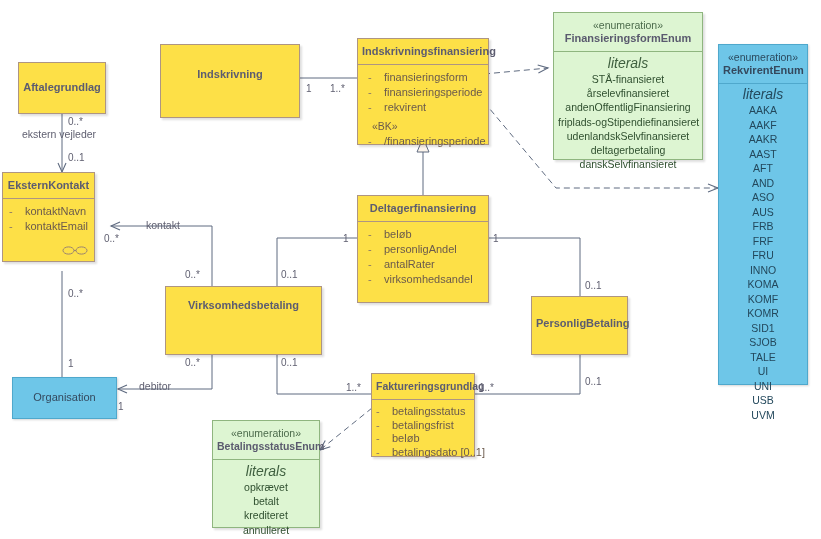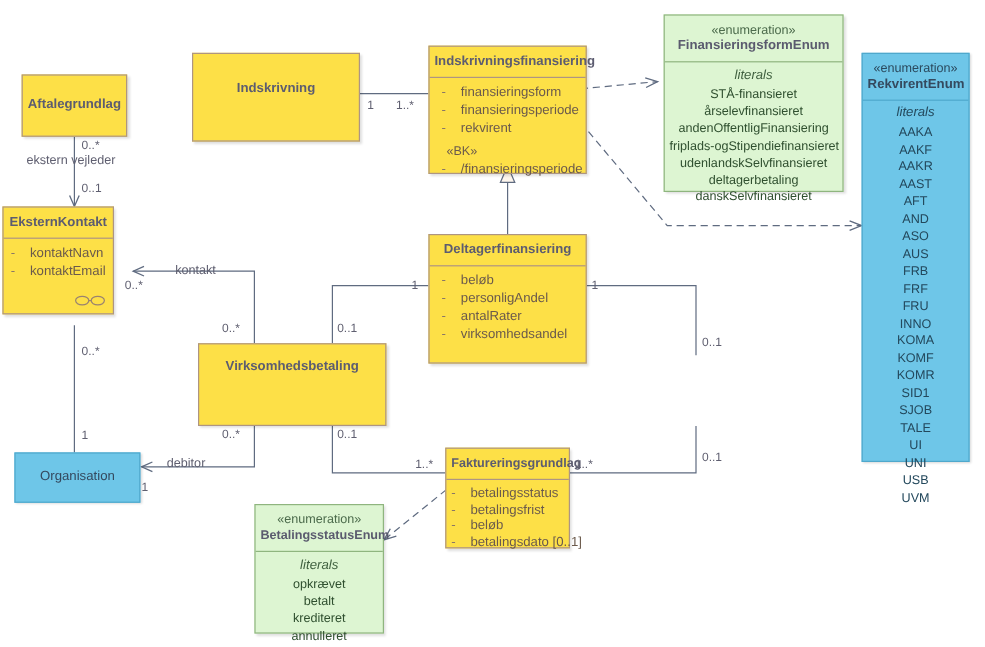--- a/index.html
+++ b/index.html
@@ -79,21 +79,21 @@
   }
   .attr .stereo-line {
     display: inline-block;
     padding-left: 4px;
     color: #6b5a4c;
     font-size: 10.5px;
   }
   .lit-head {
     text-align: center;
     font-style: italic;
-    font-size: 11px;
+    font-size: 14px;
     color: #3f5f3f;
     line-height: 15px;
     margin-bottom: 1px;
   }
   .node.blue .lit-head { color: #244a5e; }
   .lit {
     text-align: center;
     font-size: 10.5px;
     color: #2f4f2f;
     line-height: 14.2px;
@@ -269,20 +269,23 @@
       <div class="attr">
         <span class="vis">-</span><span>virksomhedsandel</span>
       </div>
     </div>
   </div>
 
   <div class="node klass" style="left:165px; top:286px; width:157px; height:69px;">
     <div class="hdr" style="padding-top:12px;">Virksomhedsbetaling</div>
   </div>
 
+  <div class="node klass" style="left:531px; top:296px; width:97px; height:59px;">
+    <div class="hdr" style="padding-top:20px;">PersonligBetaling</div>
+  </div>
 
   <div class="node blue" style="left:12px; top:377px; width:105px; height:42px;">
     <div class="hdr" style="padding-top:13px; font-weight:normal;">Organisation</div>
   </div>
 
   <div class="node klass with-body" style="left:371px; top:373px; width:104px; height:84px;">
     <div class="hdr" style="font-size:10.5px;">Faktureringsgrundlag</div>
     <div class="body" style="padding-left:0;">
       <div class="attr" style="padding-left:4px; line-height:13.5px;">
         <span class="vis">-</span><span>betalingsstatus</span>

